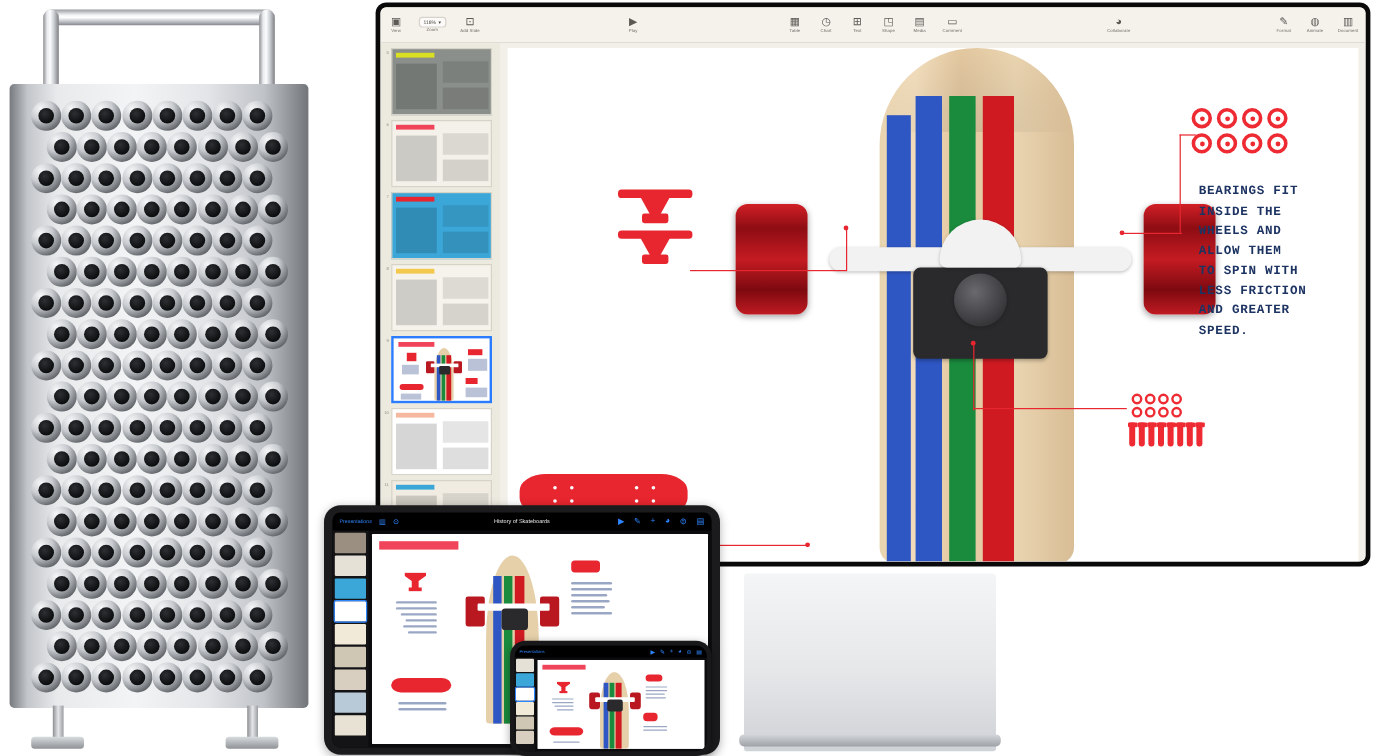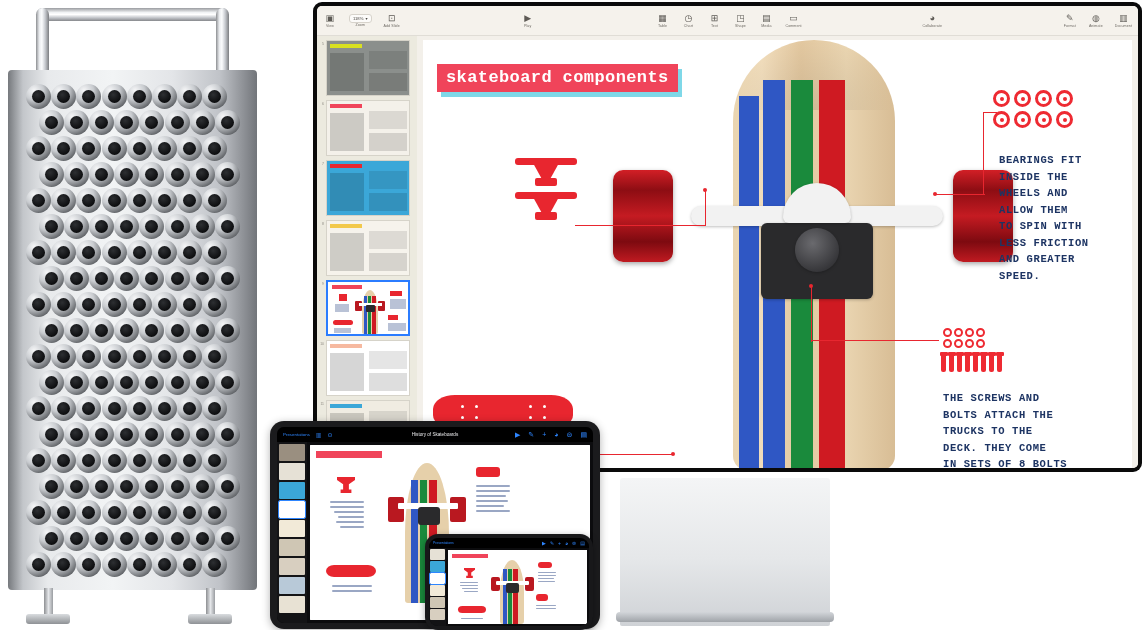--- a/index.html
+++ b/index.html
@@ -843,24 +843,20 @@
                 <div style="position:absolute;left:3px;top:12px;width:34px;height:38px;background:rgba(0,0,0,.16);"></div>
                 <div style="position:absolute;left:42px;top:10px;width:38px;height:18px;background:rgba(0,0,0,.10);"></div>
                 <div style="position:absolute;left:42px;top:32px;width:38px;height:18px;background:rgba(0,0,0,.13);"></div>
               </div>
             </div>
           </div>
 
       <div class="kn-canvas">
         <div class="slide">
 
-          <div class="slide-title-wrap">
-            <div class="slide-title-shadow"></div>
-            <div class="slide-title">skateboard components</div>
-          </div>
 
           <div class="deck">
             <div class="deck-nose-shade"></div>
             <div class="stripe" style="left:30px;width:22px;background:#2f57c4;"></div>
             <div class="stripe" style="left:58px;width:22px;background:#1a8a3c;"></div>
             <div class="stripe" style="left:86px;width:26px;background:#cf1a22;"></div>
             <div class="stripe" style="left:6px;width:20px;background:#2f57c4;top:56px;height:374px;"></div>
           </div>
 
           <div class="truck-hanger" style="left:268px;top:166px;width:252px;height:20px;border-radius:10px;"></div>
@@ -942,25 +938,20 @@
           <div class="dot" style="left:248px;top:412px;"></div>
 
           <div class="anno" style="left:576px;top:112px;width:160px;white-space:pre;">BEARINGS FIT
 INSIDE THE
 WHEELS AND
 ALLOW THEM
 TO SPIN WITH
 LESS FRICTION
 AND GREATER
 SPEED.</div>
-          <div class="anno" style="left:520px;top:350px;width:180px;white-space:pre;">THE SCREWS AND
-BOLTS ATTACH THE
-TRUCKS TO THE
-DECK. THEY COME
-IN SETS OF 8 BOLTS</div>
           <div class="anno r" style="left:20px;top:400px;width:140px;white-space:pre;">THE DECK IS
 THE PLATFORM
 YOU STAND ON.</div>
 
         </div>
       </div>
     </div>
 
    </div>
   </div>

